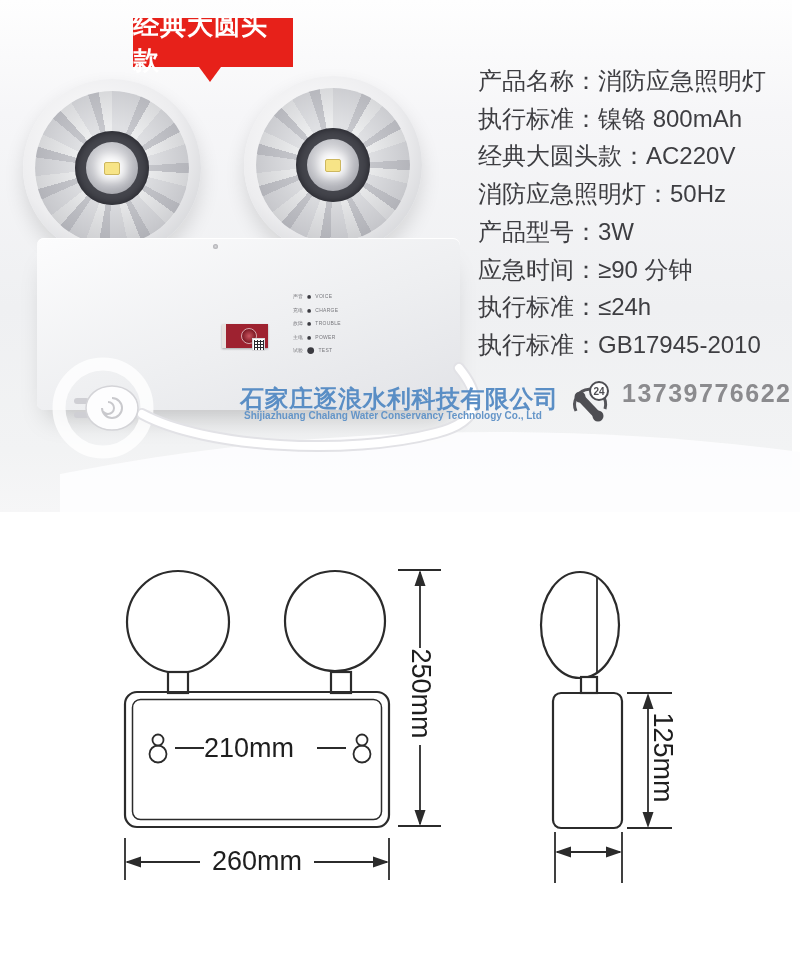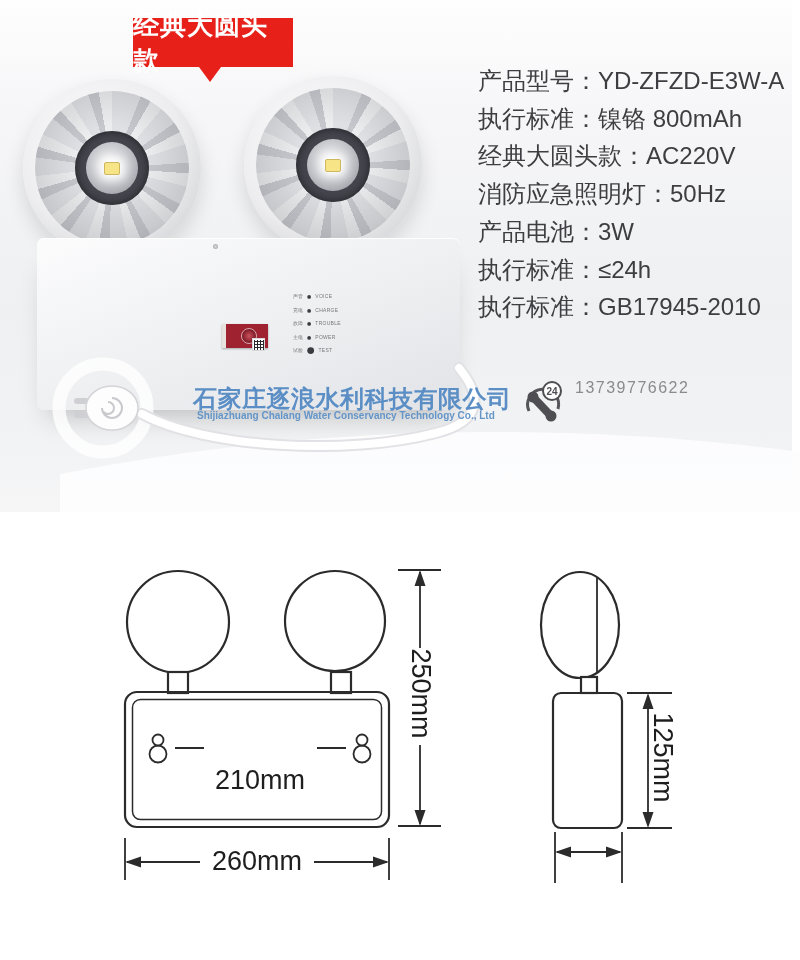--- a/index.html
+++ b/index.html
@@ -86,30 +86,30 @@
   }
   .indicator-panel { position:absolute; left:256px; top:52px; }
   .ind-row {
     display:flex; align-items:center; gap:7px; height:13.6px; white-space:nowrap;
     font-size:8px; color:#77777c; transform:scale(.62); transform-origin:0 50%; width:170px;
   }
   .ind-dot { width:6px; height:6px; border-radius:50%; background:#3a3a40; flex:0 0 auto; }
   .ind-row.test .ind-dot { width:11px; height:11px; }
   .ind-en { letter-spacing:.5px; }
   
-  .watermark { position:absolute; inset:0; z-index:5; pointer-events:none; }
+  .watermark { position:absolute; inset:0; z-index:5; pointer-events:none;margin-left:47px; }
   .wm-cn {
     position:absolute; left:193px; top:383px; font-size:24px; font-weight:bold;
     color:#5a8ec5; letter-spacing:.5px; white-space:nowrap;
   }
   .wm-en {
     position:absolute; left:197px; top:410px; font-size:10px; font-weight:bold;
     color:#6495c8; white-space:nowrap;text-align:right;
   }
-  .wm-num1 { position:absolute; left:575px; top:379px; font-size:16px; font-weight:normal;
+  .wm-num1 { position:absolute; left:575px; top:379px; font-size:25px; font-weight:bold;
     color:#8b8b8e; letter-spacing:1.5px; white-space:nowrap; }
   .wm-num2 { position:absolute; left:561px; top:402px; font-size:20px; font-weight:bold;
     color:#8b8b8e; letter-spacing:1.5px; white-space:nowrap; }
   .wm-phone { position:absolute; left:522px; top:379px; width:42px; height:46px; }
   
   .spec-list {
     position:absolute; left:478px; top:62px; z-index:2;
     font-size:24px; color:#3e3e42; line-height:37.7px; white-space:nowrap;
   }
   .spec-row.ghost { color:rgba(154,154,162,.62); }
@@ -194,25 +194,26 @@
         <path d="M112,398 a10,10 0 1,1 -10,10 a6,6 0 1,0 6,-6" fill="none" stroke="#c9c9cd" stroke-width="2"></path>
       </svg>
     </div>
 
     <div class="badge">
       <span>经典大圆头款</span>
       <div class="badge-pointer"></div>
     </div>
 
     <div class="spec-list">
-      <div class="spec-row">产品型号：YD-ZFZD-E3W-A</div>
+      <div class="spec-row">产品名称：消防应急照明灯</div>
       <div class="spec-row">执行标准：镍铬 800mAh</div>
       <div class="spec-row">经典大圆头款：AC220V</div>
       <div class="spec-row">消防应急照明灯：50Hz</div>
-      <div class="spec-row">产品电池：3W</div>
+      <div class="spec-row">产品型号：3W</div>
+      <div class="spec-row">应急时间：≥90 分钟</div>
       <div class="spec-row">执行标准：≤24h</div>
       <div class="spec-row">执行标准：GB17945-2010</div>
     </div>
 
     <div class="watermark">
       <div class="wm-cn">石家庄逐浪水利科技有限公司</div>
       <div class="wm-en">Shijiazhuang Chalang Water Conservancy Technology Co., Ltd</div>
       <svg class="wm-phone" viewBox="0 0 42 46">
         <path d="M7,32 A15.5,15.5 0 1,1 36,30" fill="none" stroke="#55555a" stroke-width="3"></path>
         <circle cx="11" cy="18" r="5.5" fill="#4e4e53"></circle>
@@ -276,19 +277,19 @@
       </g>
       <g stroke-width="1.8">
         <line x1="55" y1="272" x2="55" y2="323"></line>
         <line x1="122" y1="272" x2="122" y2="323"></line>
         <line x1="57" y1="292" x2="120" y2="292"></line>
         <polygon points="55,292 71,286.5 71,297.5" fill="#2b2b2b" stroke="none"></polygon>
         <polygon points="122,292 106,286.5 106,297.5" fill="#2b2b2b" stroke="none"></polygon>
       </g>
     </svg>
 
-    <div class="dim" style="left:205px; top:221px;margin-top:32px;">210mm</div>
+    <div class="dim" style="left:194px; top:221px;">210mm</div>
     <div class="dim rot" style="left:365px; top:166px;">250mm</div>
     <div class="dim" style="left:202px; top:334px;">260mm</div>
     <div class="dim rot" style="left:607px; top:230px;">125mm</div>
   </div>
 
 </div>
 
 </body></html>

